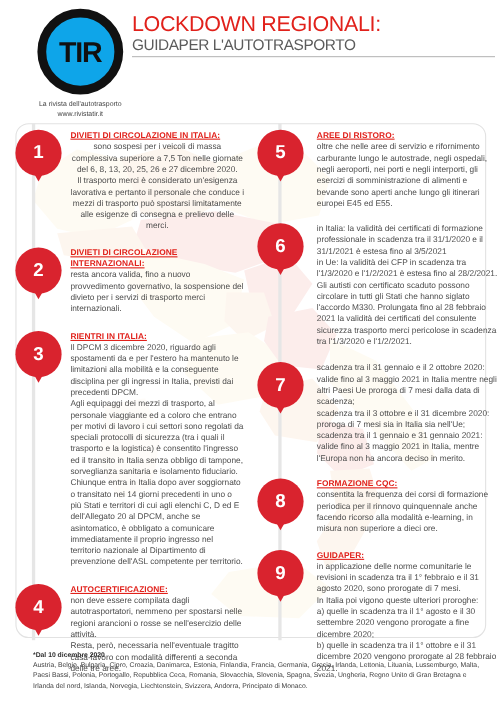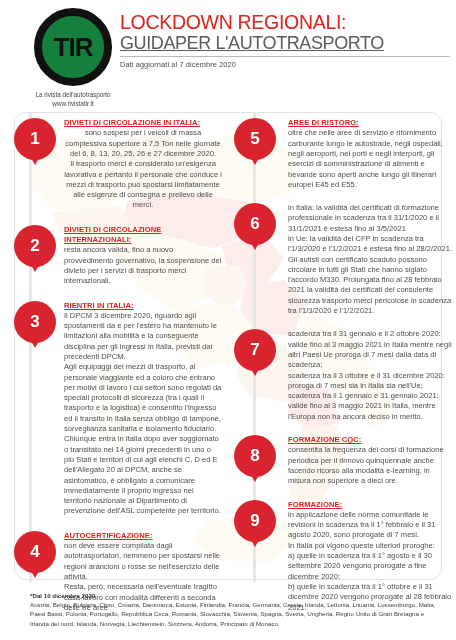--- a/index.html
+++ b/index.html
@@ -21,37 +21,37 @@
 
   
   .header { position:relative; z-index:4; height:96px; background:#fff; }
   .logo-wrap {
     position:absolute; left:14px; top:8px; width:118px; text-align:center;
   }
   .tir-circle {
     width:78px; height:78px; border-radius:50%;
     border:8px solid #111; margin:0 auto;
     display:flex; align-items:center; justify-content:center;
-    background:#15803d;
+    background:#0ea5e9;
   }
   .tir-text {
     font-weight:bold; font-size:26px; letter-spacing:-1px; color:#111;
     font-family:"Liberation Sans", sans-serif;
   }
   .logo-sub {
     font-size:6.3px; color:#444; margin-top:4px; line-height:1.45;
   }
   .title-block { position:absolute; left:120px; top:12px; right:4px; }
   .t1 {
     color:#e1211b; font-weight:normal; font-size:19.5px; letter-spacing:-.3px;
     line-height:1.05; white-space:nowrap;
   }
   .t2 {
-    color:#5b5b5b; font-size:18px; letter-spacing:-.4px; line-height:1.12;
-    white-space:nowrap; margin-top:1px;text-decoration:underline;
+    color:#5b5b5b; font-size:14px; letter-spacing:-.4px; line-height:1.12;
+    white-space:nowrap; margin-top:1px;
   }
   .rule { height:1px; background:#b9b9b9; margin-top:2px; width:330px; }
   .t3 { font-size:7.4px; color:#4a4a4a; margin-top:3px; letter-spacing:.1px; }
 
   
   .card {
     position:absolute; left:14px; top:112px; width:428px; height:468px;
     border:1px solid #e2e2e2; border-radius:12px;
     background:rgba(255,255,255,0.80);
     z-index:1;
@@ -155,21 +155,20 @@
       </div>
       <div class="logo-sub">
         <div>La rivista dell'autotrasporto</div>
         <div>www.rivistatir.it</div>
       </div>
     </div>
     <div class="title-block">
       <div class="t1">LOCKDOWN REGIONALI:</div>
       <div class="t2">GUIDAPER L'AUTOTRASPORTO</div>
       <div class="rule"></div>
-      <div class="t3">Dati aggiornati al 7 dicembre 2020</div>
     </div>
   </div>
 
   <div class="card"></div>
 
   <div class="columns">
 
     <div class="col left">
       <div class="spine"></div>
 
@@ -287,21 +286,21 @@
       </div>
 
       <div class="item" style="margin-top:13px;">
         <div class="badge">
           <div class="circ">
               <span>9</span>
               <span class="tail"></span>
             </div>
         </div>
         <div class="body">
-          <div class="head">FORMAZIONE:</div>
+          <div class="head">GUIDAPER:</div>
           <div class="txt" style="white-space:pre-line;">in applicazione delle norme comunitarie le revisioni in scadenza tra il 1° febbraio e il 31 agosto 2020, sono prorogate di 7 mesi.
 In Italia poi vigono queste ulteriori proroghe:
 a) quelle in scadenza tra il 1° agosto e il 30 settembre 2020 vengono prorogate a fine dicembre 2020;
 b) quelle in scadenza tra il 1° ottobre e il 31 dicembre 2020 vengono prorogate al 28 febbraio 2021.</div>
         </div>
       </div>
     </div>
   </div>
 
   <div class="footnote">

